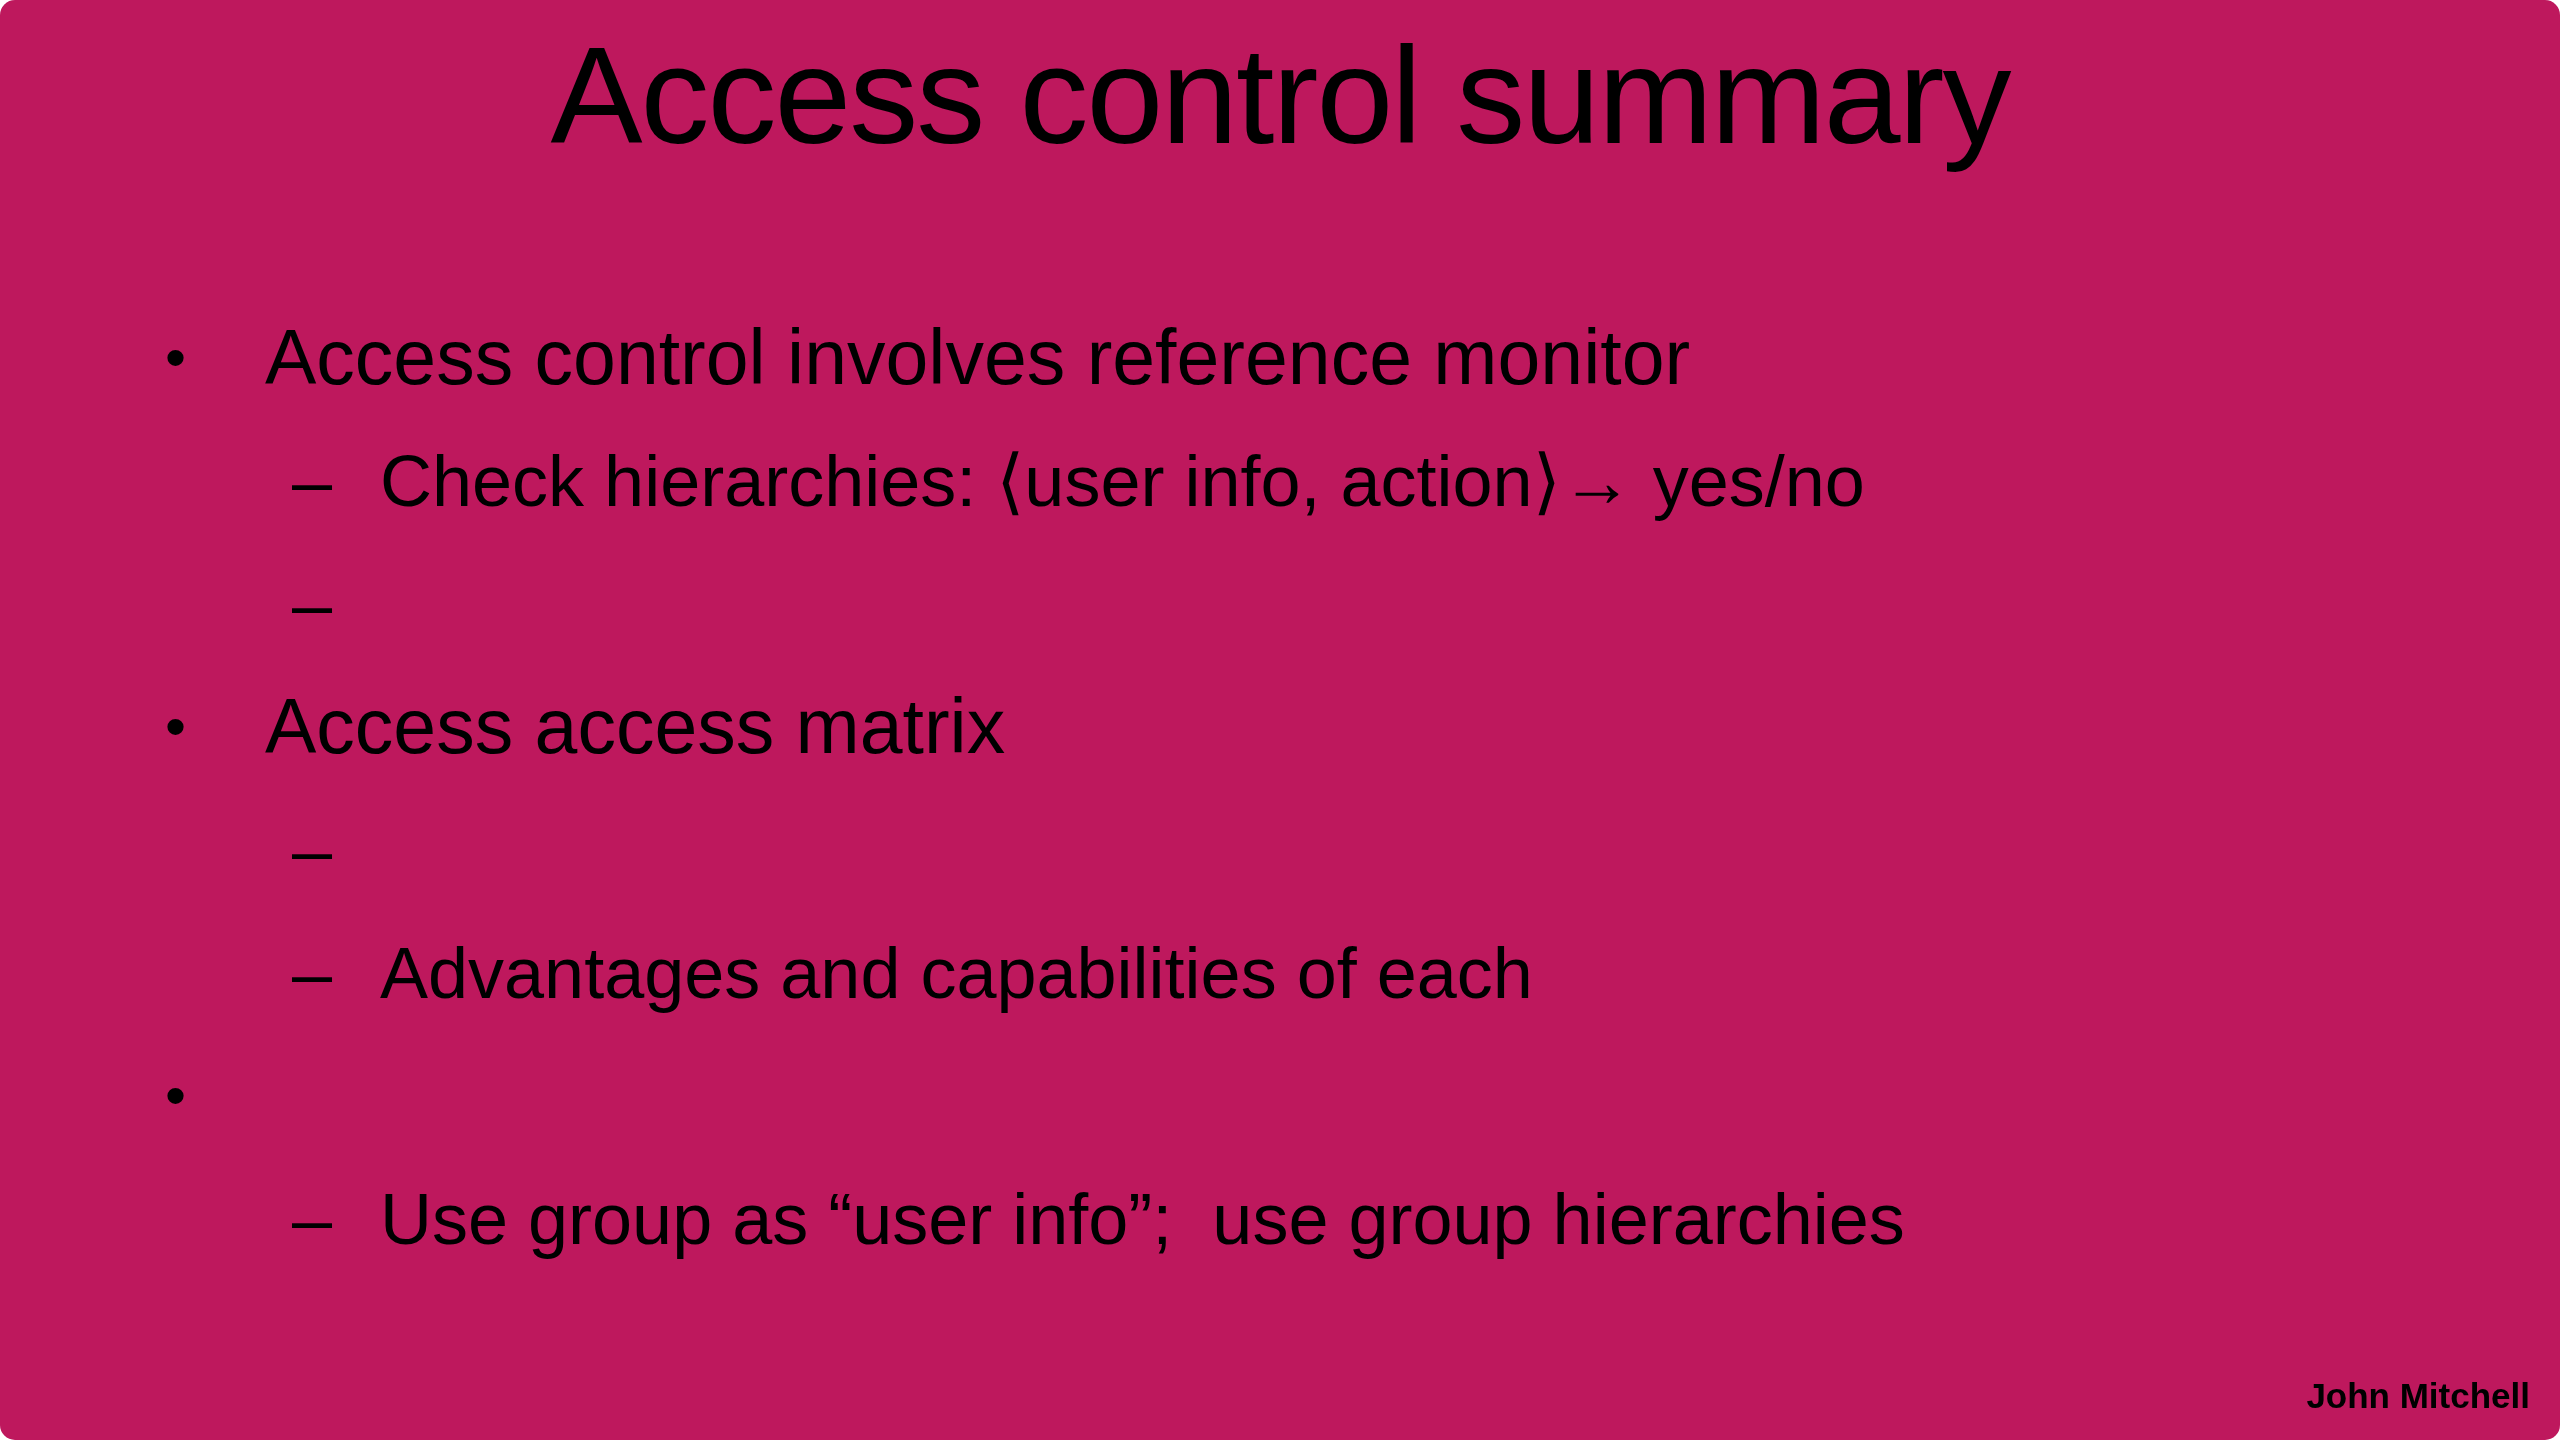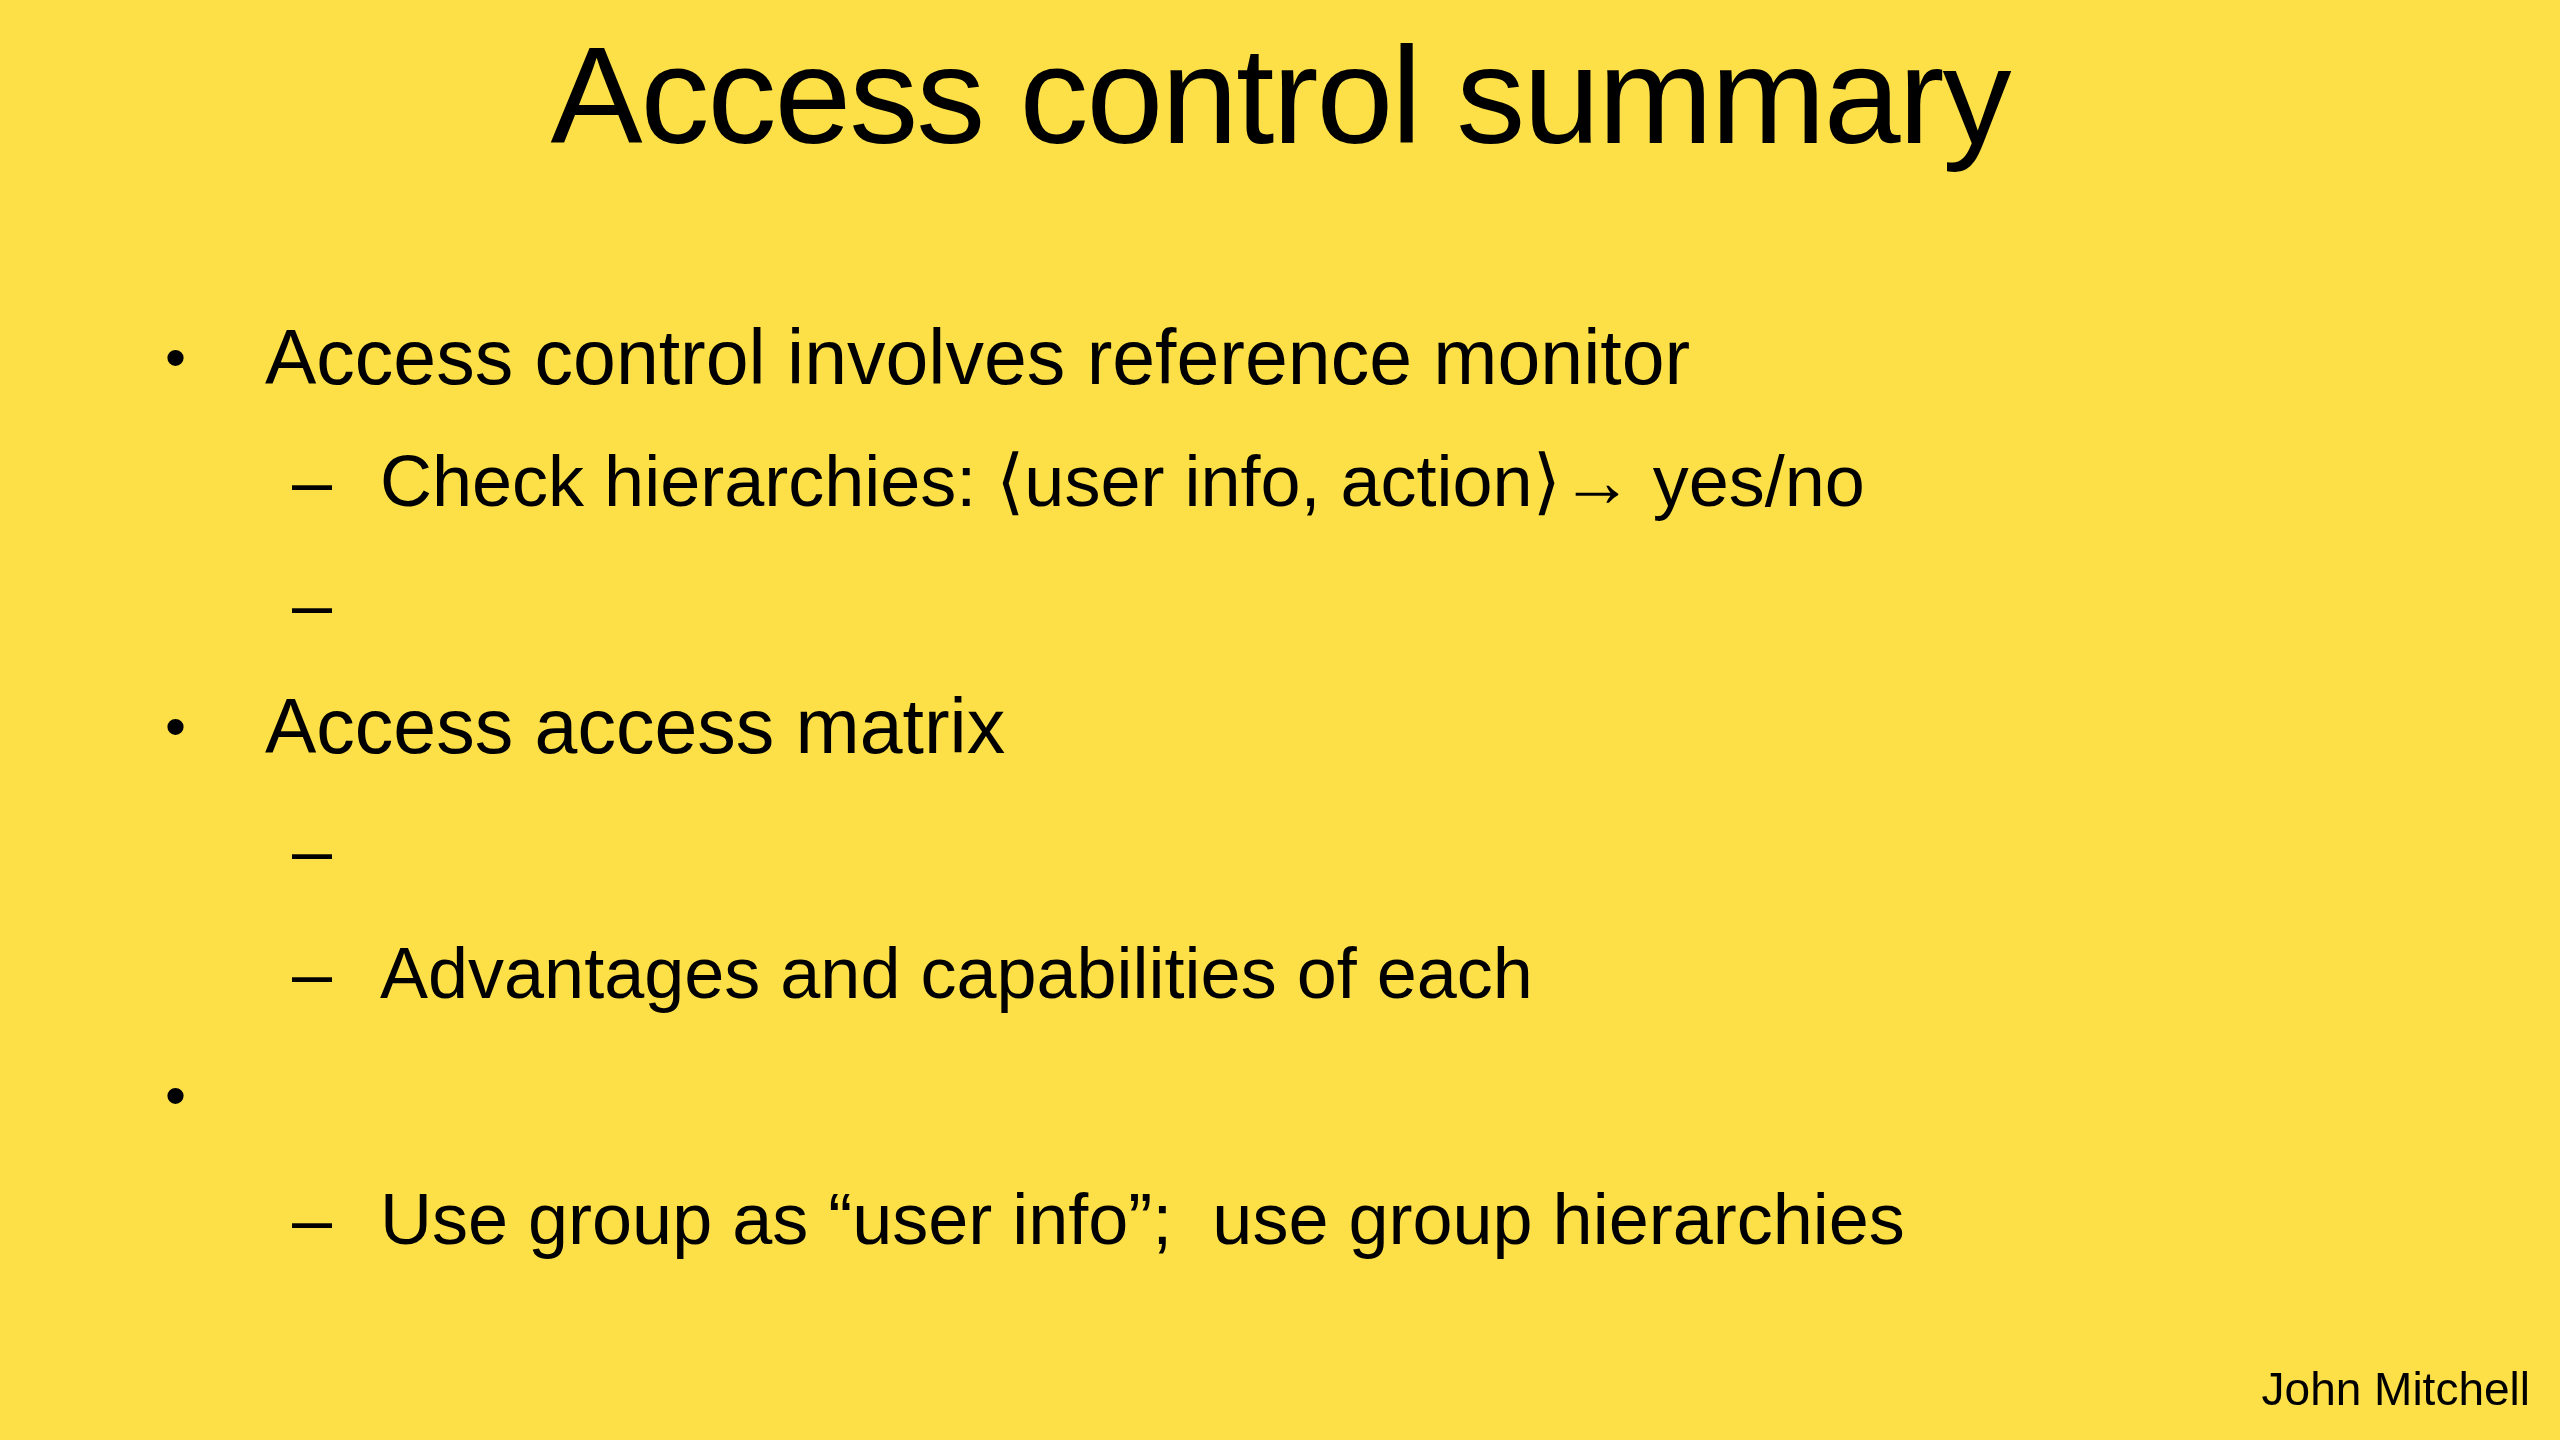--- a/index.html
+++ b/index.html
@@ -58,28 +58,28 @@
     margin-left: 127px;
     font-size: 72px;
   }
   .level-2 .marker {
     width: 76px;
   }
   .author-credit {
     position: absolute;
     right: 30px;
     bottom: 24px;
-    font-size: 46px;
-    font-weight: 400;
+    font-size: 35px;
+    font-weight: 700;
   }
 </style>
 </head>
 <body>
 
-<div class="slide" style="background: #fde047; color: rgb(0, 0, 0);">
+<div class="slide" style="background: #be185d; color: rgb(0, 0, 0); border-radius: 15px;">
   <div class="slide-title">Access control summary</div>
 
   <div class="bullet-list">
       <div class="bullet-row level-1">
     <span class="marker">•</span>
     <span class="text">Access control involves reference monitor</span>
   </div>
       <div class="bullet-row level-2">
     <span class="marker">–</span>
     <span class="text">Check hierarchies: ⟨user info, action⟩→ yes/no</span>

